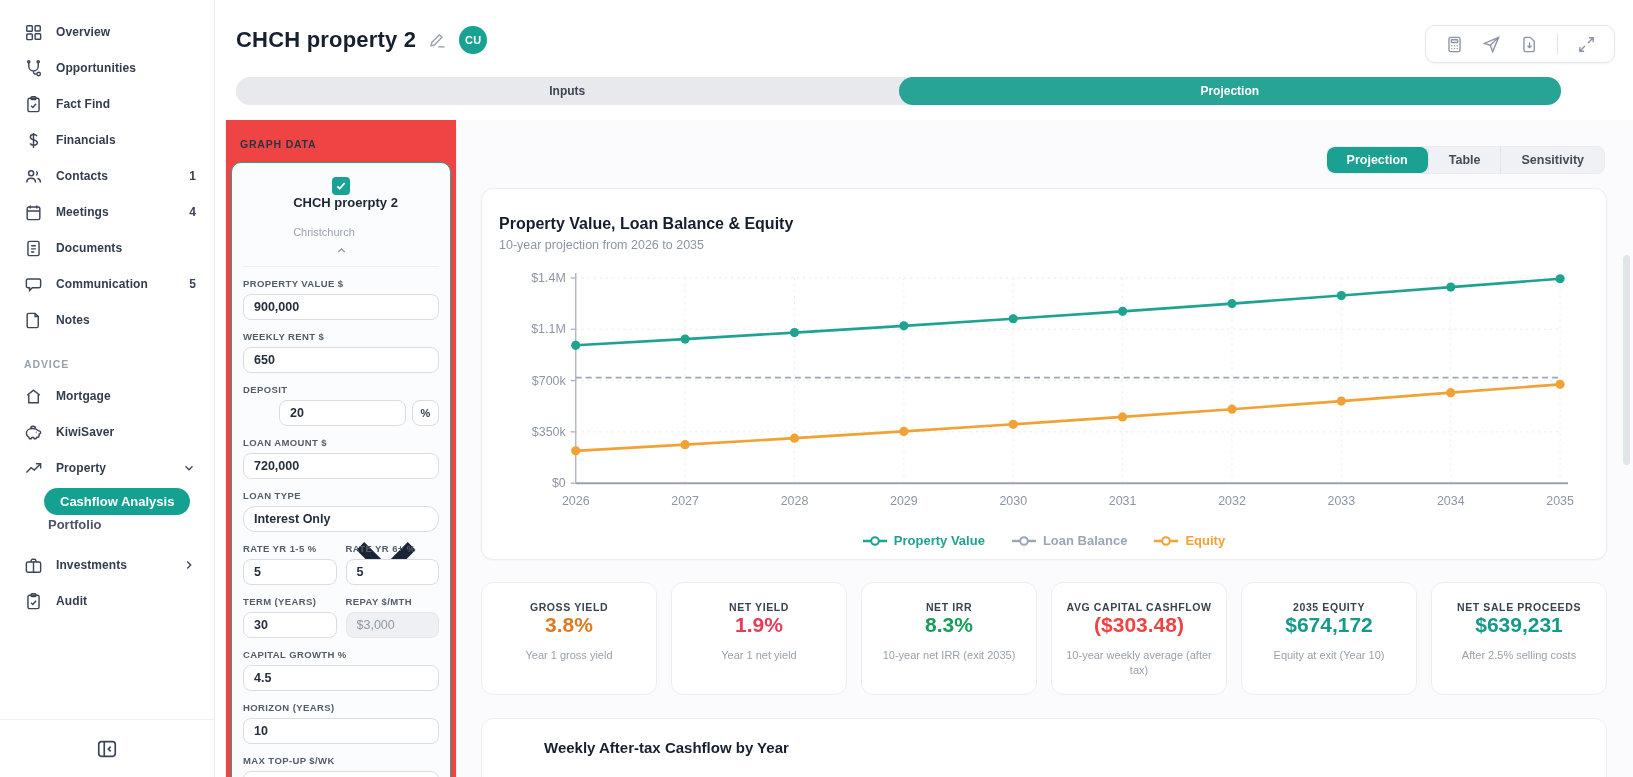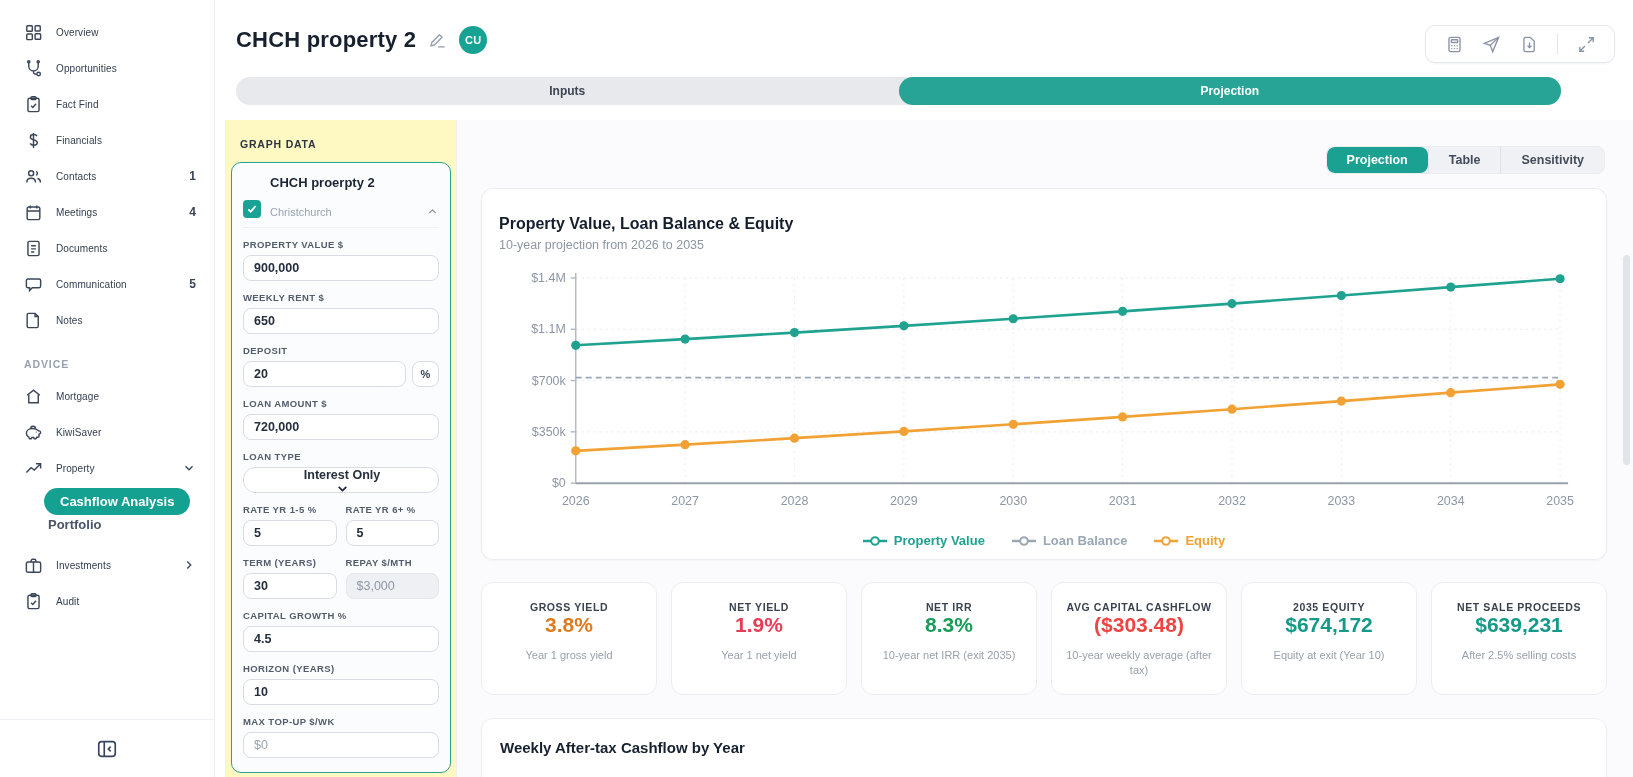--- a/index.html
+++ b/index.html
@@ -5,21 +5,21 @@
   * { box-sizing: border-box; margin: 0; padding: 0; }
   html,body { width:1633px; height:777px; overflow:hidden; }
   body { font-family:"Liberation Sans", sans-serif; background:#fbfbfd; color:#242e3d; position:relative; }
   svg { display:block; }
 
   
   #sidebar { position:absolute; left:0; top:0; bottom:0; width:215px; background:#fff; border-right:1px solid #ecedf1; padding-top:14px; }
   .nav-item { display:flex; align-items:center; height:36px; padding:0 18px 0 24px; cursor:pointer; color:#323d4e; }
   .nav-icon { width:19px; height:19px; margin-right:13px; color:#3a4557; flex:none; }
   .nav-icon svg { width:19px; height:19px; }
-  .nav-label { font-size:10px; font-weight:400; letter-spacing:.1px; flex:1; white-space:nowrap; }
+  .nav-label { font-size:12px; font-weight:700; letter-spacing:.1px; flex:1; white-space:nowrap; }
   .nav-badge { font-size:12px; font-weight:600; color:#39445a; margin-left:8px; }
   .nav-chev { width:14px; height:14px; color:#39445a; margin-left:8px; }
   .nav-chev svg { width:14px; height:14px; }
   .nav-section { font-size:10.5px; font-weight:bold; color:#98a1af; letter-spacing:.9px; padding:20px 24px 8px; }
   .nav-sub { padding-left:48px; height:30px; display:flex; align-items:flex-start; }
   .pill-active { background:#14a192; color:#fff; border-radius:16px; height:27px; display:inline-flex; align-items:center; padding:0 16px; font-size:13px; font-weight:bold; margin:2px 0 2px 44px; cursor:pointer; }
   .nav-sub-label { font-size:13px; font-weight:600; color:#4a5466; cursor:pointer; }
   #sidebar-footer { position:absolute; bottom:0; left:0; right:0; height:58px; border-top:1px solid #eef0f3; display:flex; align-items:center; justify-content:center; color:#39445a; }
   #collapse-btn { width:22px; height:22px; cursor:pointer; }
 
@@ -33,38 +33,38 @@
   #toolbar { position:absolute; left:1210px; top:25px; width:190px; height:38px; background:#fff; border:1px solid #e4e7ec; border-radius:10px; box-shadow:0 1px 2px rgba(20,30,50,.05); display:flex; align-items:center; justify-content:space-evenly; }
   .tool-icon { width:19px; height:19px; color:#8a93a3; cursor:pointer; }
   .tool-icon svg { width:19px; height:19px; }
   .tool-divider { width:1px; height:20px; background:#e1e4e9; }
 
   #seg-tabs { position:absolute; left:21px; top:77px; width:1325px; height:28px; background:#e8e9ed; border-radius:14px; display:flex; cursor:pointer; }
   .seg { flex:1; display:flex; align-items:center; justify-content:center; font-size:12px; font-weight:600; color:#3c4553; }
   .seg.selected { background:#27a496; border-radius:14px; color:#fff; }
 
   
-  #graph-panel { position:absolute; left:10px; top:120px; width:232px; bottom:0; background:#fef9c3; border-left:1px solid #eceef2; border-right:1px solid #eef0f3; padding:0 4px; }
+  #graph-panel { position:absolute; left:10px; top:120px; width:232px; bottom:0; background:#ef4444; border-left:1px solid #eceef2; border-right:1px solid #eef0f3; padding:0 4px; }
   #graph-panel-heading { font-size:10.5px; font-weight:bold; color:#2b3443; letter-spacing:.8px; padding:18px 10px 10px; }
   #prop-card { background:#fbfcfd; border:1.5px solid #2aa08f; border-radius:10px; margin:2px 1px; padding:0 11px 14px; }
-  #prop-card-header { display:flex; align-items:flex-end; padding:12px 0 9px; border-bottom:1px solid #eef0f3; margin-bottom:4px; }
+  #prop-card-header { display:flex; align-items:center; padding:12px 0 9px; border-bottom:1px solid #eef0f3; margin-bottom:4px;flex-direction:column; }
   #prop-checkbox { width:18px; height:18px; border-radius:4px; background:#1aa294; flex:none; margin-top:2px; cursor:pointer; display:flex; align-items:center; justify-content:center; }
   #prop-checkbox svg { width:12px; height:12px; }
   #prop-meta { flex:1; padding-left:9px; }
   #prop-name { font-size:13px; font-weight:bold; color:#1c2534; }
   #prop-loc { font-size:11px; color:#9aa3b0; margin-top:16px; }
   #prop-collapse { width:13px; height:13px; color:#8a93a3; margin-top:6px; cursor:pointer; }
   .field { margin-top:11px; }
   .field label { display:block; font-size:9.5px; font-weight:bold; color:#525c6b; letter-spacing:.4px; margin-bottom:5px; }
   .tbox { width:100%; height:26px; background:#fff; border:1px solid #d9dde3; border-radius:8px; padding:0 10px; font-size:12.5px; font-weight:600; color:#242e3d; font-family:"Liberation Sans",sans-serif; outline:none; }
   .tbox::placeholder { color:#9aa3b0; font-weight:400; }
   .tbox.muted { background:#eef0f3; border-color:#e3e6ea; color:#8e97a6; font-weight:400; }
-  .suffix-row { display:flex; gap:6px; align-items:flex-start; }
+  .suffix-row { display:flex; gap:6px; align-items:flex-start;margin-left:36px; }
   .suffix-box { width:27px; height:26px; flex:none; background:#fff; border:1px solid #d9dde3; border-radius:8px; display:flex; align-items:center; justify-content:center; font-size:11px; font-weight:600; color:#333e4f; }
-  .selectbox { width:100%; height:26px; background:#fff; border:1px solid #d9dde3; border-radius:12px; padding:0 8px 0 10px; display:flex; align-items:center; cursor:pointer;flex-direction:column; }
+  .selectbox { width:100%; height:26px; background:#fff; border:1px solid #d9dde3; border-radius:12px; padding:0 8px 0 10px; display:flex; align-items:center; cursor:pointer; }
   .selectbox span { flex:1; font-size:12.5px; font-weight:600; color:#242e3d; }
   .selectbox .sel-chev { width:13px; height:13px; color:#1c2534; }
   .row2 { display:grid; grid-template-columns:1fr 1fr; gap:9px; }
 
   
   #content { position:absolute; left:242px; top:120px; right:0; bottom:0; background:#fbfbfd; }
   #chart-tabs { position:absolute; right:28px; top:26px; height:28px; background:#f0f1f4; border-radius:8px; display:flex; overflow:hidden; border:1px solid #ececef; }
   .ctab { padding:0 20px; display:flex; align-items:center; font-size:12.5px; font-weight:600; color:#434c5a; cursor:pointer; border-left:1px solid #e2e4e9; }
   .ctab:first-child { border-left:none; }
   .ctab.selected { background:#1ba192; color:#fff; border-radius:8px; font-weight:bold; }
@@ -76,21 +76,21 @@
   #chart-legend { display:flex; justify-content:center; gap:26px; margin-top:2px; }
   .legend-item { display:flex; align-items:center; gap:6px; font-size:13px; font-weight:600; cursor:pointer; }
 
   #stats-row { position:absolute; left:24px; top:462px; width:1126px; display:grid; grid-template-columns:repeat(6,1fr); gap:14px; }
   .stat-card { background:#fff; border:1px solid #ebedf0; border-radius:12px; height:113px; padding:18px 12px 0; text-align:center; }
   .stat-label { font-size:10.5px; font-weight:bold; color:#39424f; letter-spacing:.6px; }
   .stat-value { font-size:21px; font-weight:bold; }
   .stat-sub { font-size:11px; color:#98a1ae; margin-top:11px; line-height:1.35; }
 
   #bottom-card { position:absolute; left:24px; top:598px; width:1126px; height:140px; background:#fff; border:1px solid #ebedf0; border-radius:12px; padding:20px 18px; }
-  #bottom-title { font-size:15px; font-weight:bold; color:#16202e; }
+  #bottom-title { font-size:15px; font-weight:bold; color:#16202e;margin-left:44px; }
 
   #page-scrollbar { position:absolute; right:3px; top:255px; width:7px; height:210px; background:#e1e4e9; border-radius:4px; cursor:pointer; }
 </style>
 </head>
 <body>
 
 <div id="sidebar">
   <div class="nav-item">
     <span class="nav-icon">
         <svg viewBox="0 0 24 24" fill="none" stroke="currentColor" stroke-width="1.8">

